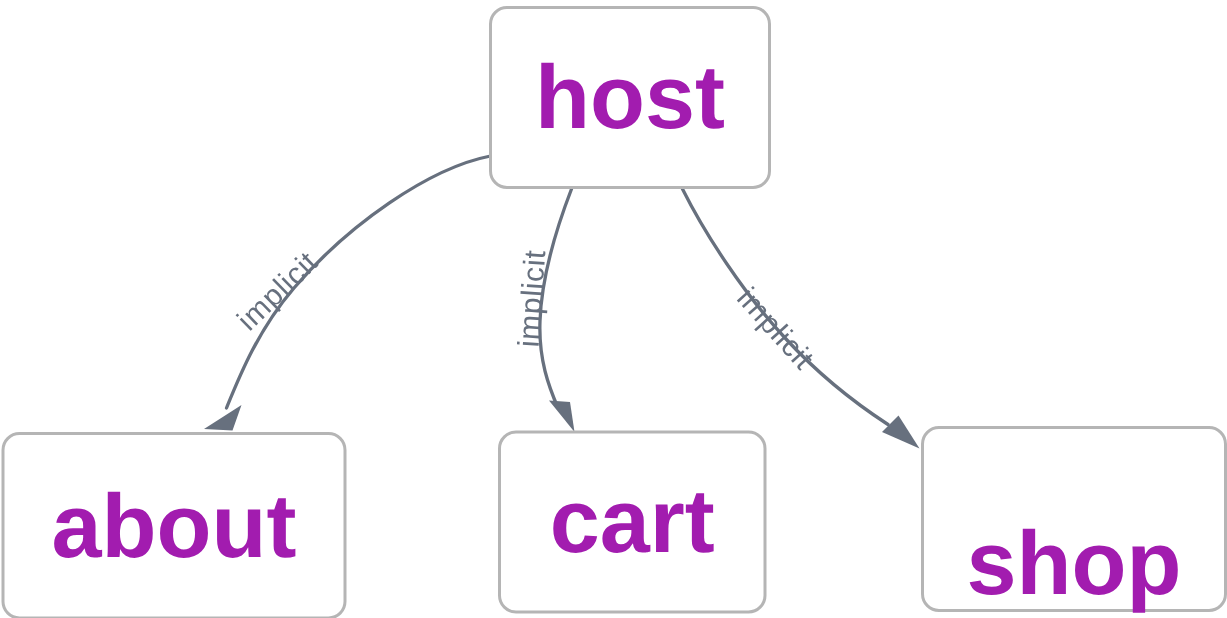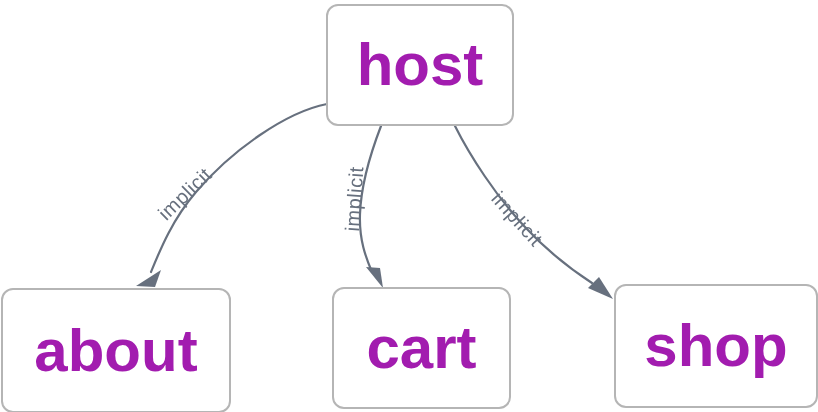--- a/index.html
+++ b/index.html
@@ -38,21 +38,21 @@
     font-family: "Liberation Sans", sans-serif;
     font-weight: 700;
     letter-spacing: 0px;
     line-height: 1;
     white-space: nowrap;
     user-select: none;
   }
   #node-host   { left: 326px; top: 4px;   width: 188px; height: 122px; }
   #node-about  { left: 1px;   top: 288px; width: 230px; height: 125px; }
   #node-cart   { left: 332px; top: 287px; width: 179px; height: 122px; }
-  #node-shop   { left: 614px; top: 284px; width: 204px; height: 124px; }
+  #node-shop   { left: 614px; top: 284px; width: 204px; height: 124px; align-items: flex-end; }
   #node-host  .node-label { font-size: 60px; }
   #node-about .node-label { font-size: 60px; }
   #node-cart  .node-label { font-size: 60px; }
   #node-shop  .node-label { font-size: 60px; }
   .edge-path {
     fill: none;
     stroke: #67707e;
     stroke-width: 2.2px;
     stroke-linecap: round;
   }

